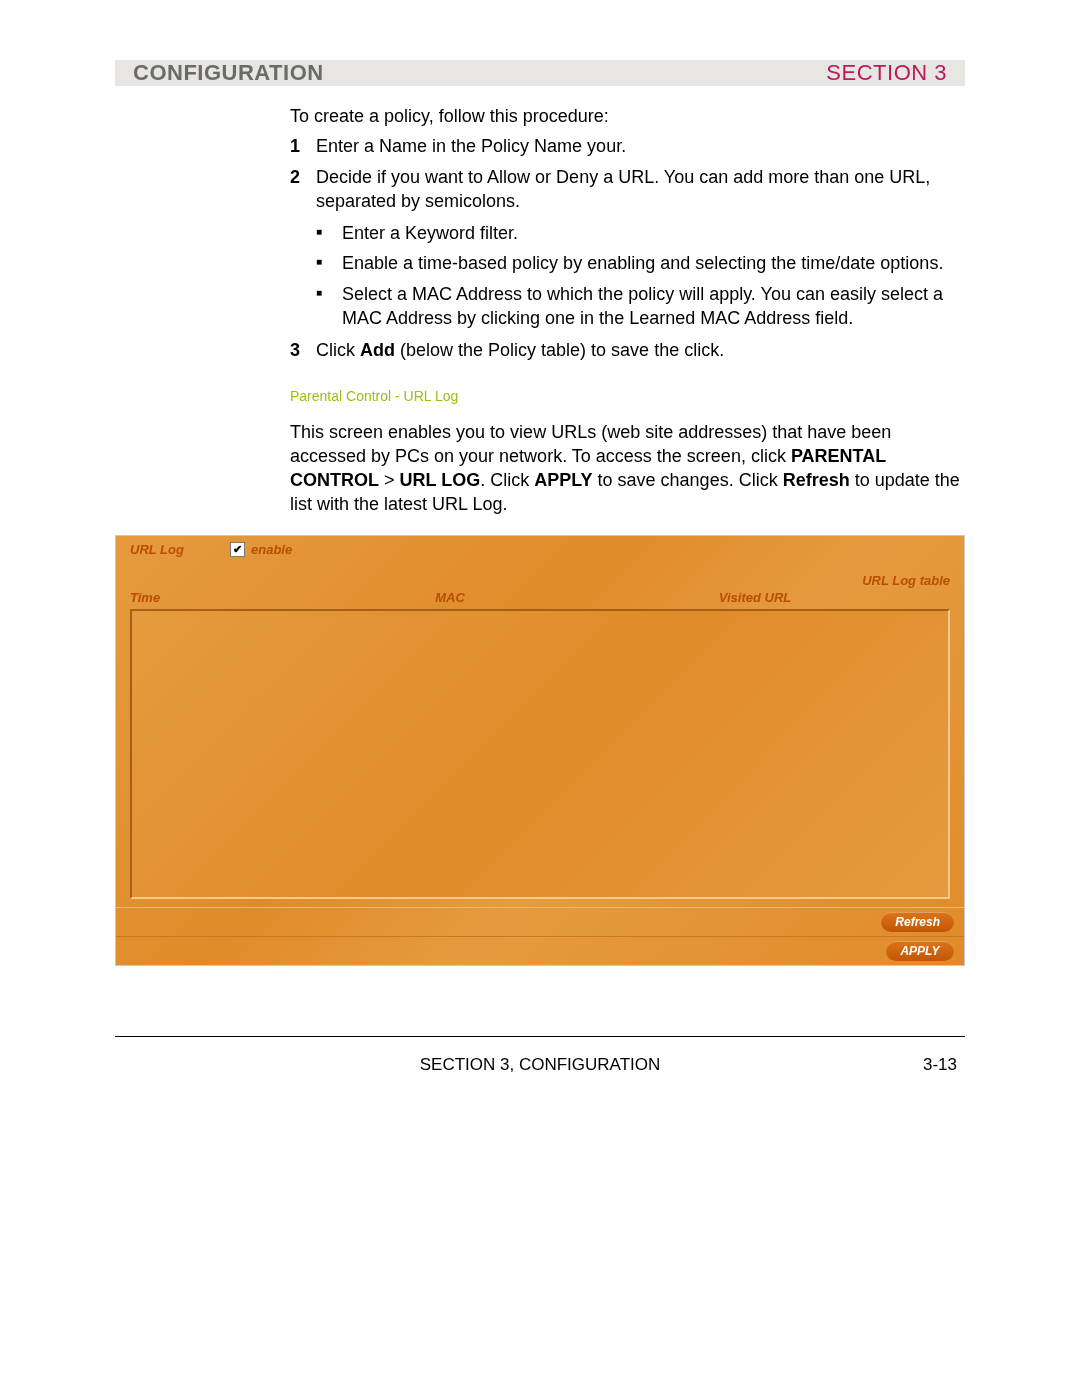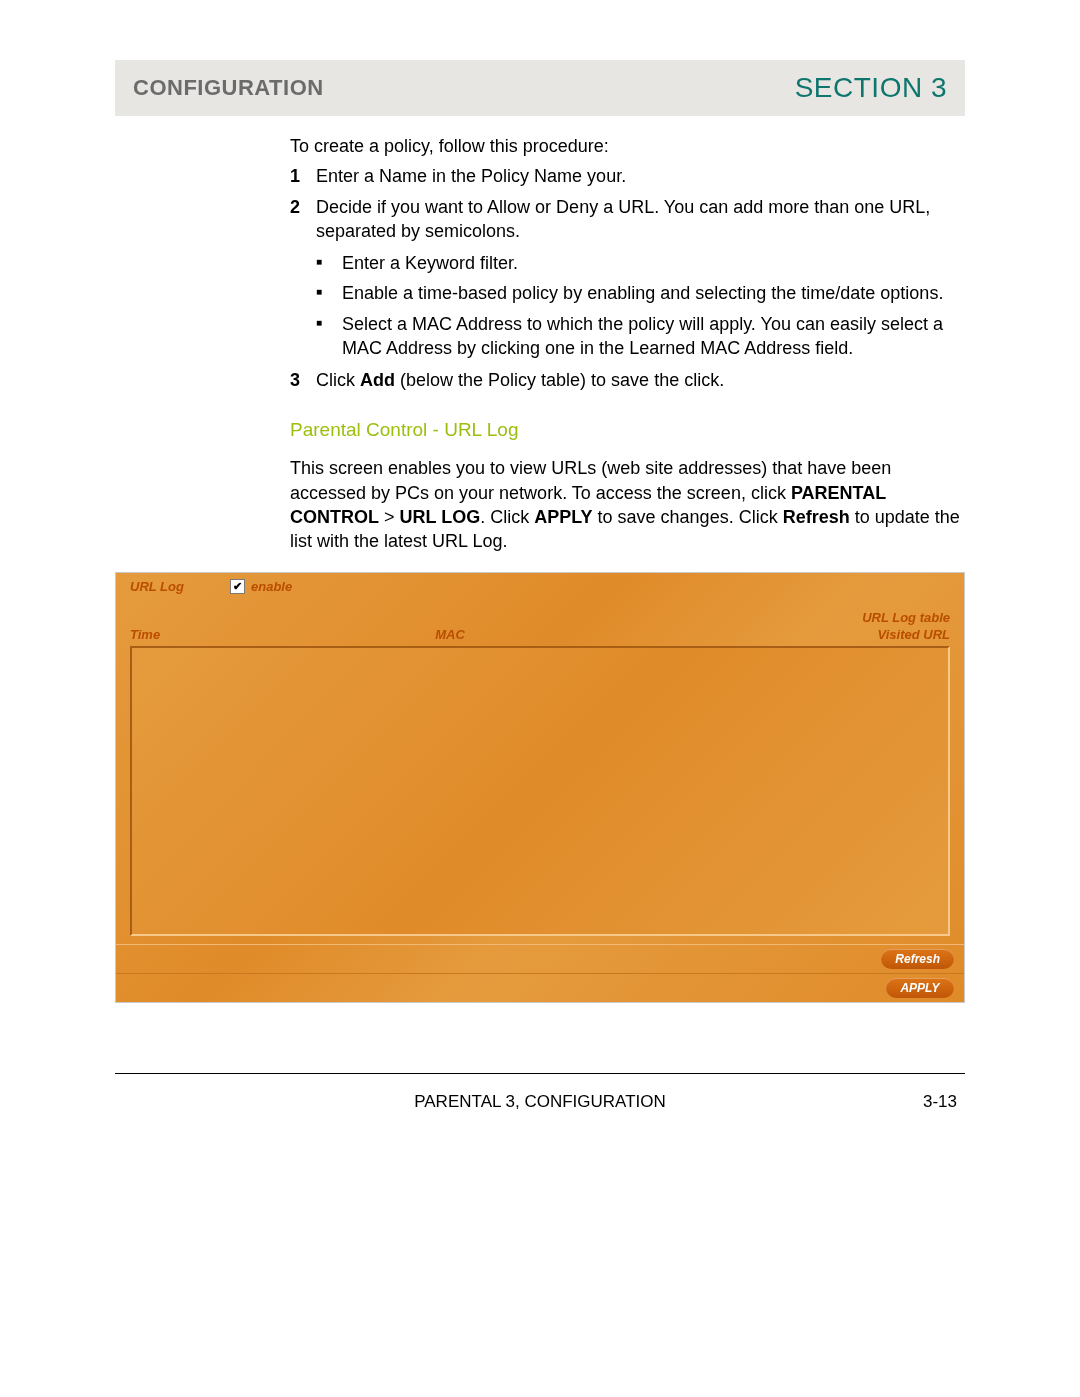--- a/index.html
+++ b/index.html
@@ -11,32 +11,32 @@
   }
   .page {
     padding: 60px 115px 40px 115px;
     box-sizing: border-box;
   }
   .header-bar {
     background: #e7e6e3;
     display: flex;
     justify-content: space-between;
     align-items: center;
-    padding: 12px 18px;
+    padding: 0 18px;
     margin-bottom: 18px;
   }
   .header-left {
     font-size: 22px;
     font-weight: bold;
     color: #6b6b6b;
     letter-spacing: 0.5px;
   }
   .header-right {
-    font-size: 28px;
-    color: #0f766e;
+    font-size: 22px;
+    color: #be185d;
     letter-spacing: 0.5px;
   }
   .content {
     margin-left: 175px;
     font-size: 18px;
     line-height: 1.35;
     color: #000;
   }
   .content p {
     margin: 0 0 6px 0;
@@ -77,21 +77,21 @@
     flex: 0 0 26px;
     font-size: 10px;
     line-height: 22px;
     color: #000;
   }
   ul.bullets > li .txt {
     flex: 1;
   }
   .section-heading {
     color: #9cbf0f;
-    font-size: 19px;
+    font-size: 14px;
     margin: 24px 0 14px 0;
   }
   .bold { font-weight: bold; }
 
   
   .ui-panel-wrap {
     margin-top: 18px;
     border: 1px solid #c9c9c9;
   }
   .ui-panel {
@@ -142,21 +142,21 @@
   .table-headers {
     display: flex;
     padding: 2px 14px 4px 14px;
     font-size: 13px;
     font-style: italic;
     font-weight: bold;
     color: #b94e00;
   }
   .col-time { width: 210px; }
   .col-mac { width: 220px; text-align: center; }
-  .col-url { flex: 1; text-align: right; }
+  .col-url { flex: 1; text-align: center; }
   .log-box {
     margin: 0 14px 8px 14px;
     height: 290px;
     border-top: 2px solid #a85f15;
     border-left: 2px solid #a85f15;
     border-right: 2px solid #f6c98a;
     border-bottom: 2px solid #f6c98a;
     background: linear-gradient(135deg, #e59b3d 0%, #e08b2a 50%, #e59b3d 100%);
     box-sizing: border-box;
   }
@@ -281,17 +281,17 @@
       </div>
       <div class="button-row sep">
         <button class="pill-btn">APPLY</button>
       </div>
 
     </div>
   </div>
 
   <div class="footer-line"></div>
   <div class="footer">
-    <span class="footer-center">PARENTAL 3, CONFIGURATION</span>
+    <span class="footer-center">SECTION 3, CONFIGURATION</span>
     <span class="footer-right">3-13</span>
   </div>
 
 </div>
 
 </body></html>

